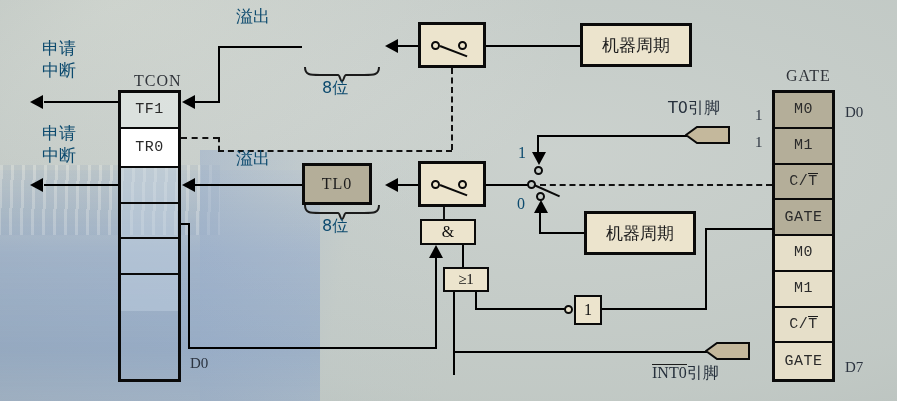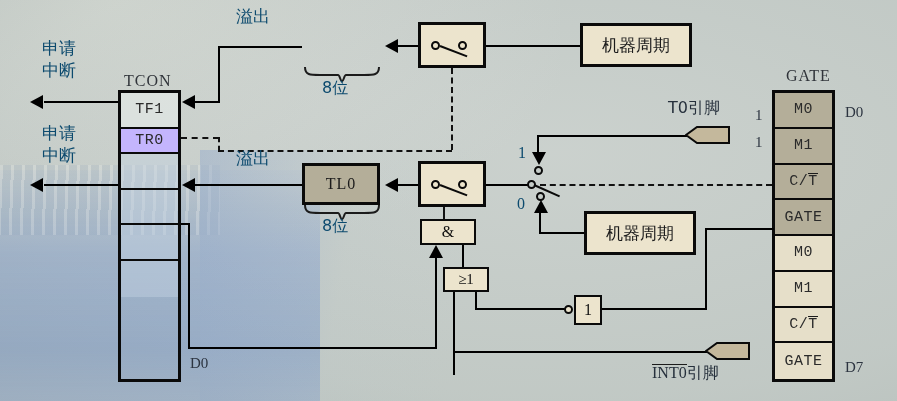--- a/index.html
+++ b/index.html
@@ -96,24 +96,24 @@
     <div>申请</div>
     <div style="margin-top:4px;">中断</div>
   </div>
 
   <div class="wire wh" style="left:44px;top:101px;width:74px;"></div>
   <div class="arrow-l" style="left:30px;top:95px;"></div>
 
   <div class="wire wh" style="left:44px;top:184px;width:74px;"></div>
   <div class="arrow-l" style="left:30px;top:178px;"></div>
 
-  <div class="reg-title" style="left:124px;top:72px;text-align:center;">TCON</div>
+  <div class="reg-title" style="left:134px;top:72px;text-align:center;">TCON</div>
   <div class="reg" id="tcon" style="left:118px;top:90px;width:63px;height:292px;">
       <div class="cell" style="height: 35.75px; background: rgba(233, 238, 236, 0.55);">TF1</div>
-      <div class="cell" style="height: 25px; background: #c4b5fd;">TR0</div>
+      <div class="cell" style="height: 39px; background: #ffffff;">TR0</div>
       <div class="cell blank" style="height: 35.75px; background: rgba(196, 210, 226, 0.45);"></div>
       <div class="cell blank" style="height: 35.75px; background: rgba(196, 210, 226, 0.45);"></div>
       <div class="cell blank" style="height: 35.75px; background: rgba(196, 210, 226, 0.45);"></div>
       <div class="cell blank" style="height: 35.75px; background: rgba(196, 210, 226, 0.45);"></div>
     </div>
   <div class="lbl" style="left:190px;top:356px;font-size:15px;color:#2c3440;">D0</div>
 
   <div class="reg-title" style="left:786px;top:67px;">GATE</div>
   <div class="reg" id="tmod" style="left:772px;top:90px;width:63px;height:292px;">
       <div class="cell" style="height: 35.75px; background: rgb(180, 174, 153);">M0</div>
@@ -161,21 +161,21 @@
 
   <div class="dash-v" style="left:451px;top:68px;height:82px;"></div>
   <div class="dash-h" style="left:218px;top:150px;width:234px;"></div>
   <div class="dash-v" style="left:218px;top:137px;height:14px;"></div>
   <div class="dash-h" style="left:181px;top:137px;width:38px;"></div>
 
   <div class="lbl cjk" style="left:236px;top:150px;font-size:17px;">溢出</div>
   <div class="wire wh" style="left:195px;top:184px;width:107px;"></div>
   <div class="arrow-l" style="left:182px;top:178px;"></div>
 
-  <div class="box reg-dark" style="left:302px;top:163px;width:78px;height:42px;font-size:16px;letter-spacing:1px;">TL0</div>
+  <div class="box reg-dark" style="left:302px;top:163px;width:70px;height:42px;font-size:16px;letter-spacing:1px;">TL0</div>
   <svg class="brace" style="left:302px;top:203px;" width="80" height="18">
     <path d="M3,2 C3,10 8,10 18,10 L36,10 C38,10 38,16 40,16 C42,16 42,10 44,10 L62,10 C72,10 77,10 77,2" fill="none" stroke="#1b1b1b" stroke-width="2"></path>
   </svg>
   <div class="lbl cjk" style="left:322px;top:218px;font-size:16px;">8位</div>
 
   <div class="wire wh" style="left:398px;top:184px;width:22px;"></div>
   <div class="arrow-l" style="left:385px;top:178px;"></div>
 
   <div class="box cream" style="left:418px;top:161px;width:68px;height:46px;"></div>
   <div class="node" style="left:431px;top:180px;"></div>

